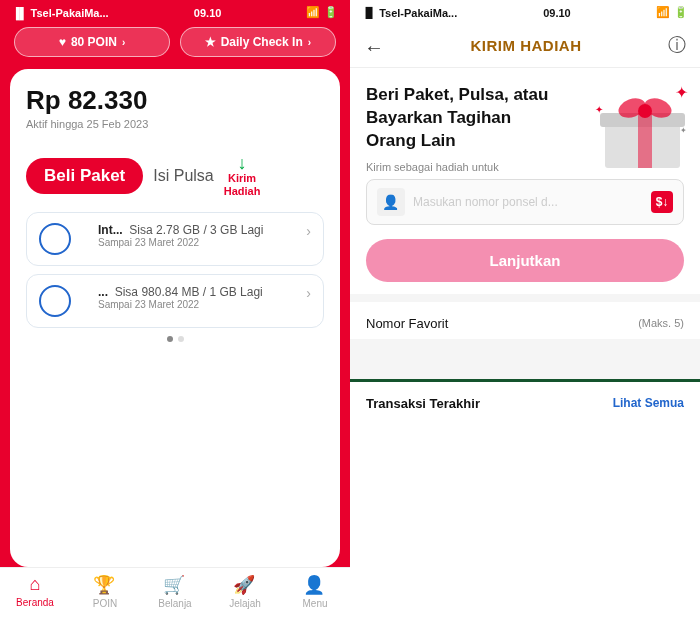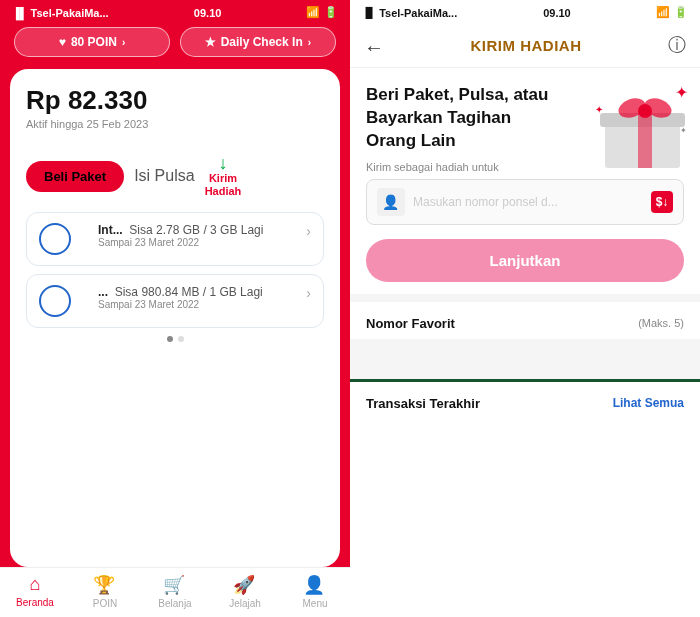--- a/index.html
+++ b/index.html
@@ -107,25 +107,25 @@
     }
 
     .card-actions {
       display: flex;
       align-items: center;
       gap: 10px;
       margin-bottom: 14px;
     }
     .beli-paket-btn {
       background: #e8002d;
-      color: #000000;
+      color: #ffffff;
       border: none;
       border-radius: 20px;
       padding: 8px 18px;
-      font-size: 13px;
+      font-size: 17px;
       font-weight: 600;
       cursor: pointer;
     }
     .card-link {
       font-size: 16px;
       color: #555;
       cursor: pointer;
       font-weight: 500;
     }
     .kirim-hadiah-link {
@@ -310,21 +310,21 @@
     }
 
     .divider { height: 8px; background: #f5f5f5; }
 
     .nomor-favorit-row {
       display: flex;
       align-items: center;
       justify-content: space-between;
       padding: 14px 16px 8px;
     }
-    .nomor-label { font-size: 13px; font-weight: 700; color: #111; }
+    .nomor-label { font-size: 13px; font-weight: 400; color: #111; }
     .maks-label { font-size: 11px; color: #888; }
 
     .transaksi-row {
       display: flex;
       align-items: center;
       justify-content: space-between;
       padding: 14px 16px 6px;
       border-top: 3px solid #14532d;
     }
     .transaksi-label { font-size: 13px; font-weight: 600; color: #111; }

